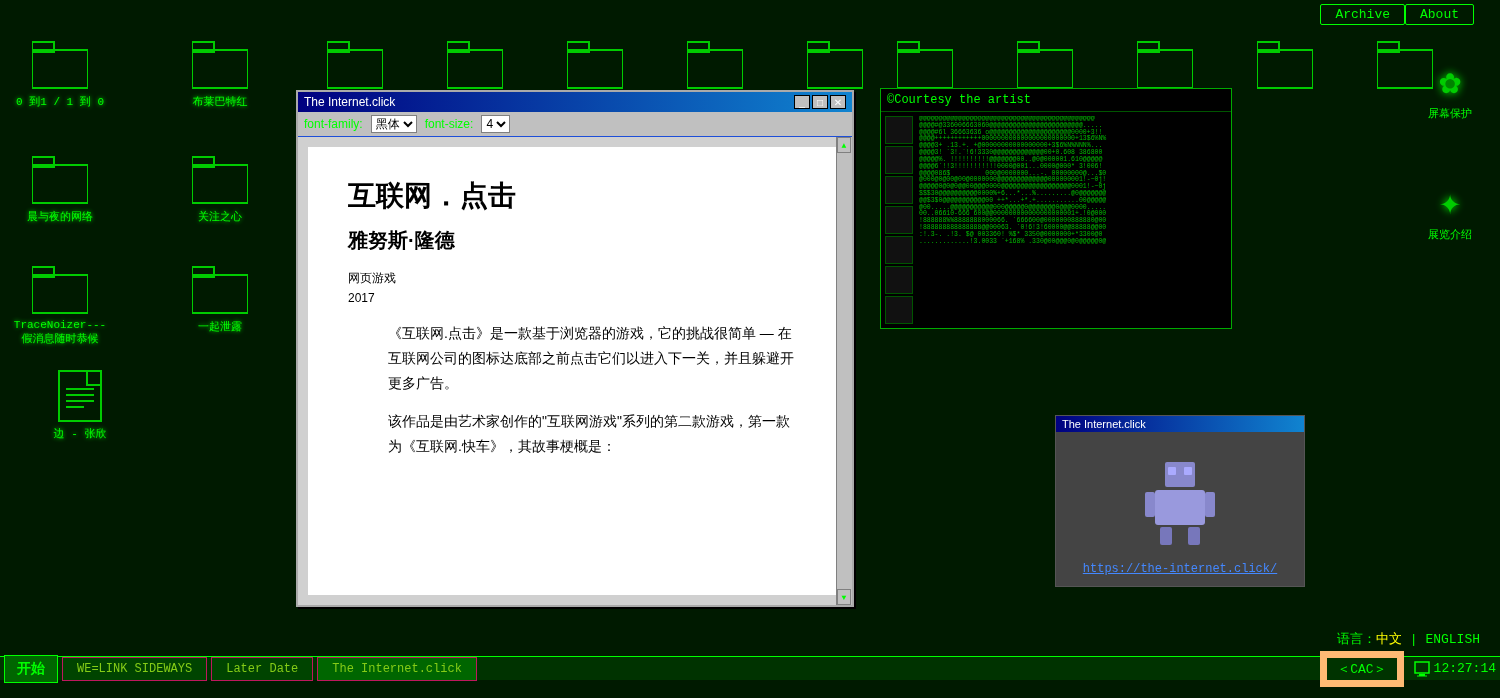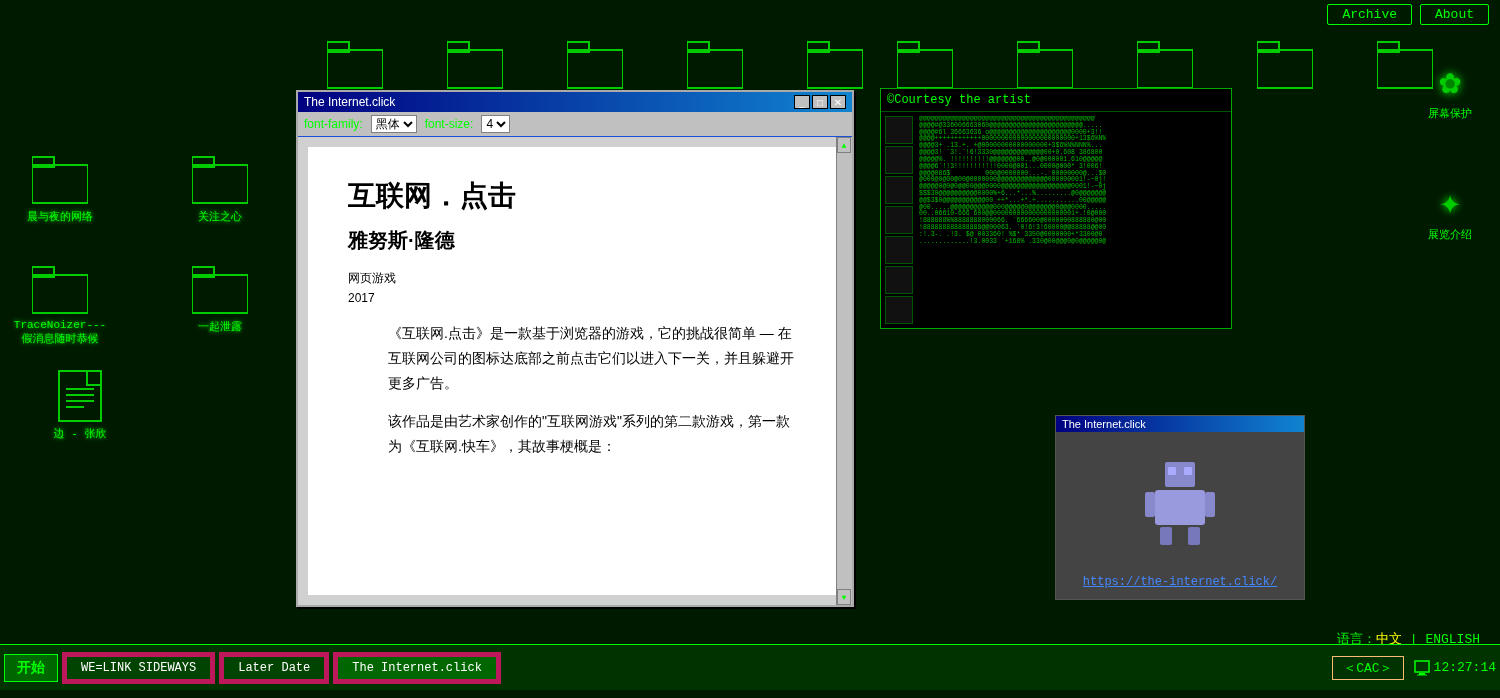--- a/index.html
+++ b/index.html
@@ -10,23 +10,22 @@
       font-family: 'Courier New', monospace;
       color: #00ff00;
       overflow: hidden;
       position: relative;
     }
 
     
     .top-nav {
       position: absolute;
       top: 0;
-      right: 3px;
-      display: flex;
-      gap: 8px;
+      right: 18px;
+      display: flex;
       padding: 4px 8px;
       z-index: 100;
     }
     .nav-btn {
       border: 1px solid #00ff00;
       background: #001a00;
       color: #00ff00;
       font-family: 'Courier New', monospace;
       font-size: 13px;
       padding: 2px 14px;
@@ -225,82 +224,82 @@
       flex-direction: column;
       align-items: center;
       padding: 10px;
     }
     .preview-link {
       color: #4488ff;
       font-size: 12px;
       font-family: 'Courier New', monospace;
       text-decoration: underline;
       cursor: pointer;
-      margin-top: 13px;
+      margin-top: 0;
     }
 
     
     .lang-selector {
       position: absolute;
       bottom: 50px;
       right: 20px;
       color: #00ff00;
       font-family: 'Courier New', monospace;
       font-size: 13px;
     }
     .lang-active {
       color: #ffff00;
     }
 
     
     .taskbar {
       position: absolute;
-      bottom: 8px;
+      bottom: 18px;
       left: 0;
       right: 0;
-      height: 46px;
+      height: 24px;
       background: #003300;
       border-top: 1px solid #00ff00;
       display: flex;
       align-items: center;
       gap: 4px;
       padding: 0 4px;
     }
     .taskbar-start {
       background: #006600;
       border: 1px solid #00ff00;
       color: #00ff00;
       font-family: 'Courier New', monospace;
       font-size: 14px;
       padding: 4px 12px;
       cursor: pointer;
       font-weight: bold;
     }
     .taskbar-item {
       background: #004400;
-      border: 5px solid #be185d;
-      color: #ffffff;
+      border: 1px solid #be185d;
+      color: #84cc16;
       font-family: 'Courier New', monospace;
       font-size: 12px;
       padding: 4px 14px;
       cursor: pointer;
       min-width: 100px;
       text-align: center;
     }
     .taskbar-item.active {
       background: #006600;
     }
     .taskbar-right {
       margin-left: auto;
       display: flex;
       align-items: center;
       gap: 10px;
     }
     .taskbar-cac {
-      border: 1px solid #fdba74;
+      border: 7px solid #fdba74;
       color: #00ff00;
       font-family: 'Courier New', monospace;
       font-size: 13px;
       padding: 2px 10px;
     }
     .taskbar-clock {
       color: #00ff00;
       font-family: 'Courier New', monospace;
       font-size: 13px;
       display: flex;
@@ -311,20 +310,40 @@
 </head>
 <body>
 
 <div class="top-nav">
   <button class="nav-btn">Archive</button>
   <button class="nav-btn">About</button>
 </div>
 
 <div class="desktop">
 
+  <div style="position:absolute; top:40px; left:10px; display:flex; gap:0px;">
+    <div class="folder-icon" style="width:100px;">
+      <div class="icon-img">
+        <svg width="56" height="50" viewBox="0 0 56 50">
+          <rect x="0" y="10" width="56" height="38" fill="none" stroke="#00cc00" stroke-width="2"></rect>
+          <rect x="0" y="2" width="22" height="10" fill="none" stroke="#00cc00" stroke-width="2"></rect>
+        </svg>
+      </div>
+      <div class="folder-label">0 到1 / 1 到 0</div>
+    </div>
+    <div class="folder-icon" style="width:100px; margin-left:60px;">
+      <div class="icon-img">
+        <svg width="56" height="50" viewBox="0 0 56 50">
+          <rect x="0" y="10" width="56" height="38" fill="none" stroke="#00cc00" stroke-width="2"></rect>
+          <rect x="0" y="2" width="22" height="10" fill="none" stroke="#00cc00" stroke-width="2"></rect>
+        </svg>
+      </div>
+      <div class="folder-label">布莱巴特红</div>
+    </div>
+  </div>
 
   <div style="position:absolute; top:40px; left:310px; display:flex; gap:30px;">
     <div class="folder-icon">
       <div class="icon-img">
         <svg width="56" height="50" viewBox="0 0 56 50">
           <rect x="0" y="10" width="56" height="38" fill="none" stroke="#00cc00" stroke-width="2"></rect>
           <rect x="0" y="2" width="22" height="10" fill="none" stroke="#00cc00" stroke-width="2"></rect>
         </svg>
       </div>
       <div class="folder-label"></div>

